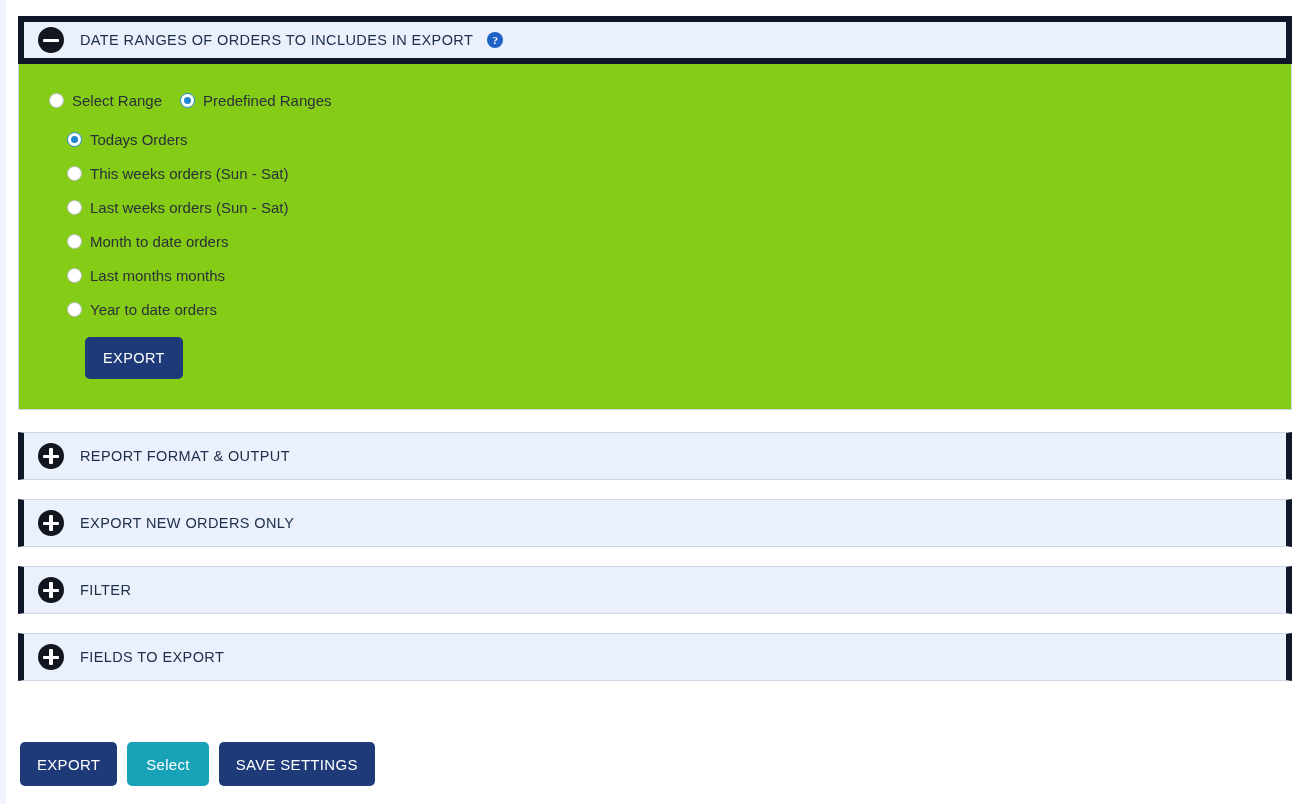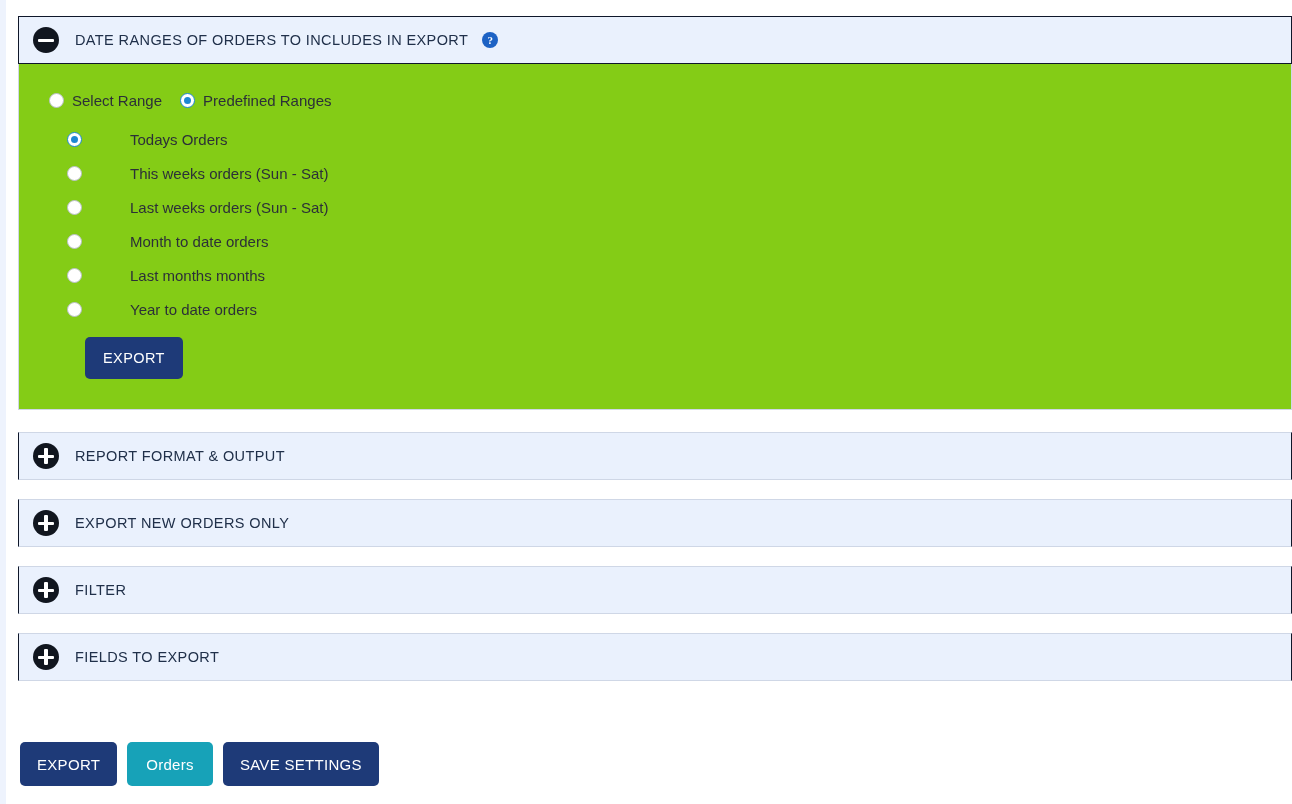--- a/index.html
+++ b/index.html
@@ -38,21 +38,21 @@
     left: 12px;
     top: 16px;
     width: 1274px;
   }
 
   .panel { margin-bottom: 0; }
 
   .panel-header {
     height: 48px;
     background: #eaf1fd;
-    border: 1px solid #0f172a;
+    border: 6px solid #0f172a;
     box-sizing: border-box;
     display: flex;
     align-items: center;
     padding-left: 14px;
     cursor: pointer;
   }
   .panel-header.collapsed {
     border-top: 1px solid #cfd7e6;
     border-bottom: 1px solid #cfd7e6;
     text-align: right;
@@ -150,21 +150,20 @@
   .radio-label {
     font-size: 15px;
     color: #2c3038;
   }
 
   .range-list {
     margin-left: 18px;
   }
   .range-list .radio-opt {
     margin-bottom: 17px;
-    gap: 40px;
   }
 
   
   .btn {
     border: none;
     border-radius: 5px;
     cursor: pointer;
     font-family: "Liberation Sans", sans-serif;
     color: #ffffff;
     display: inline-flex;
@@ -307,17 +306,17 @@
             <span class="bar-v"></span>
         </span>
         <span class="panel-title">FIELDS TO EXPORT</span>
       </div>
     </div>
 
   </div>
 
   <div class="footer-actions">
     <button class="btn btn-navy">EXPORT</button>
-    <button class="btn btn-teal">Orders</button>
+    <button class="btn btn-teal">Select</button>
     <button class="btn btn-navy">SAVE SETTINGS</button>
   </div>
 
 </div>
 
 </body></html>

